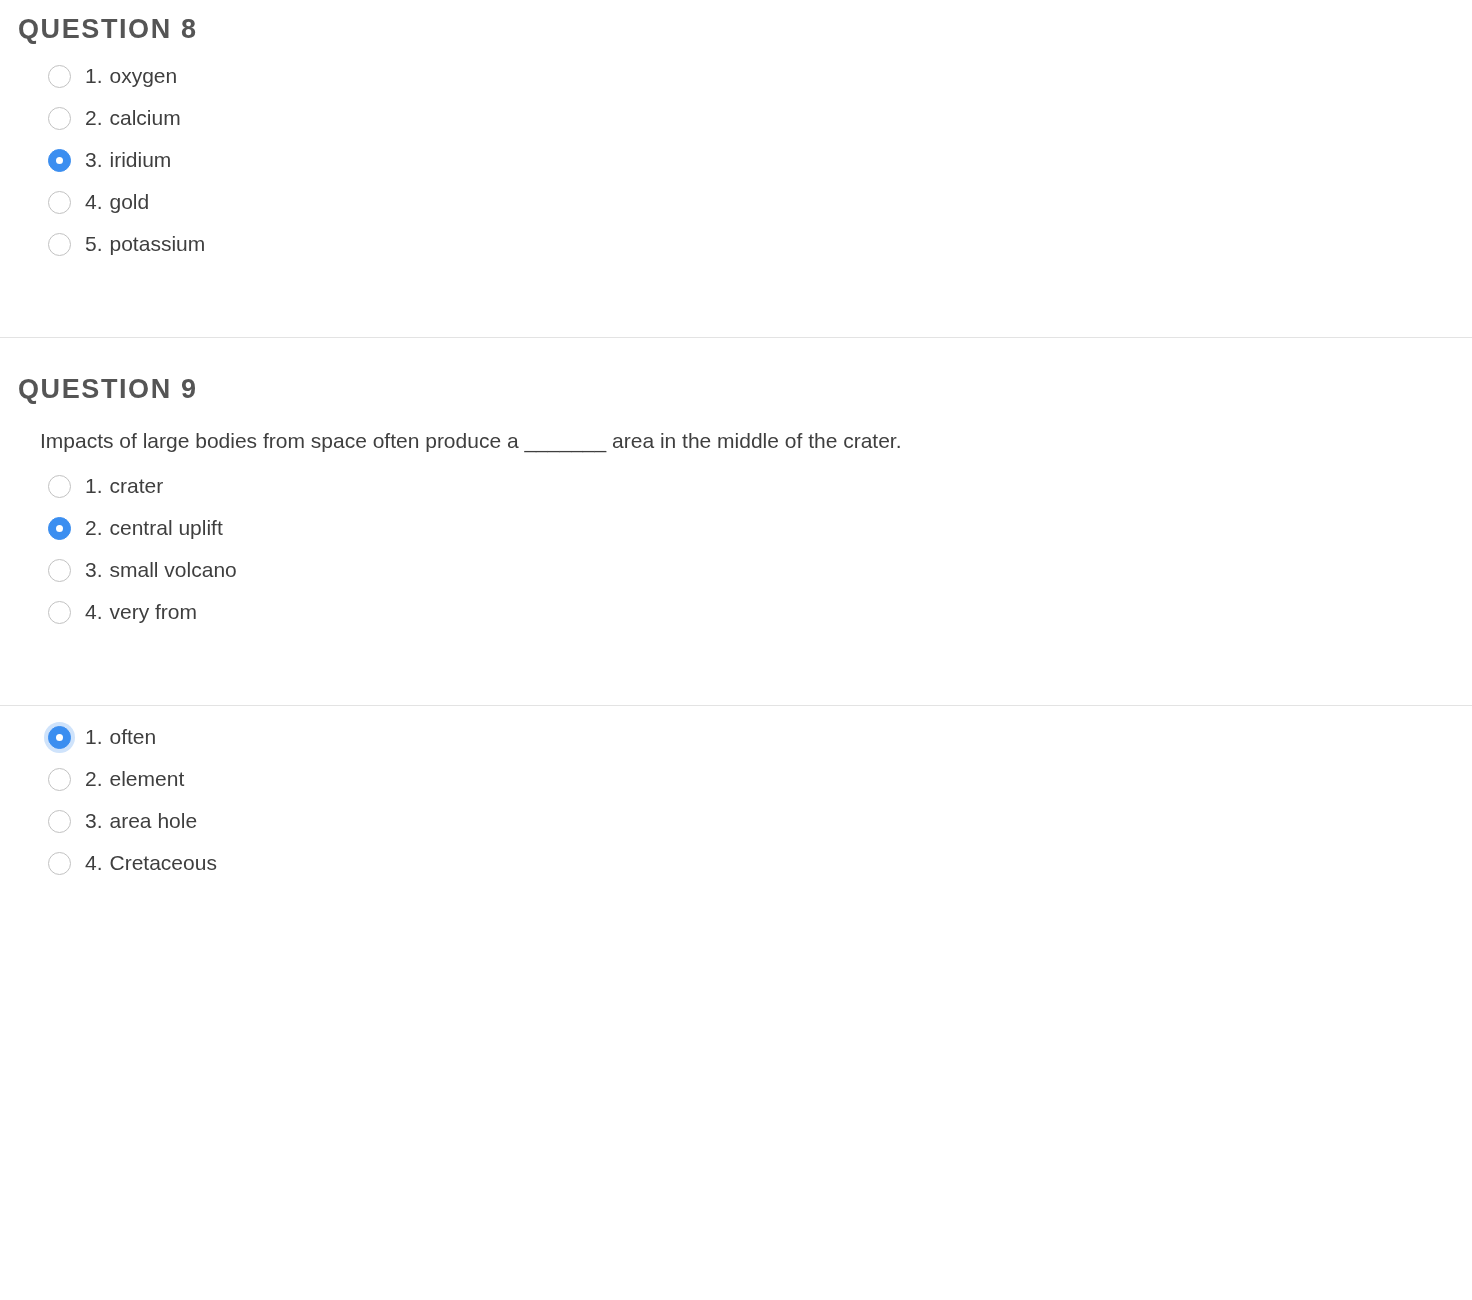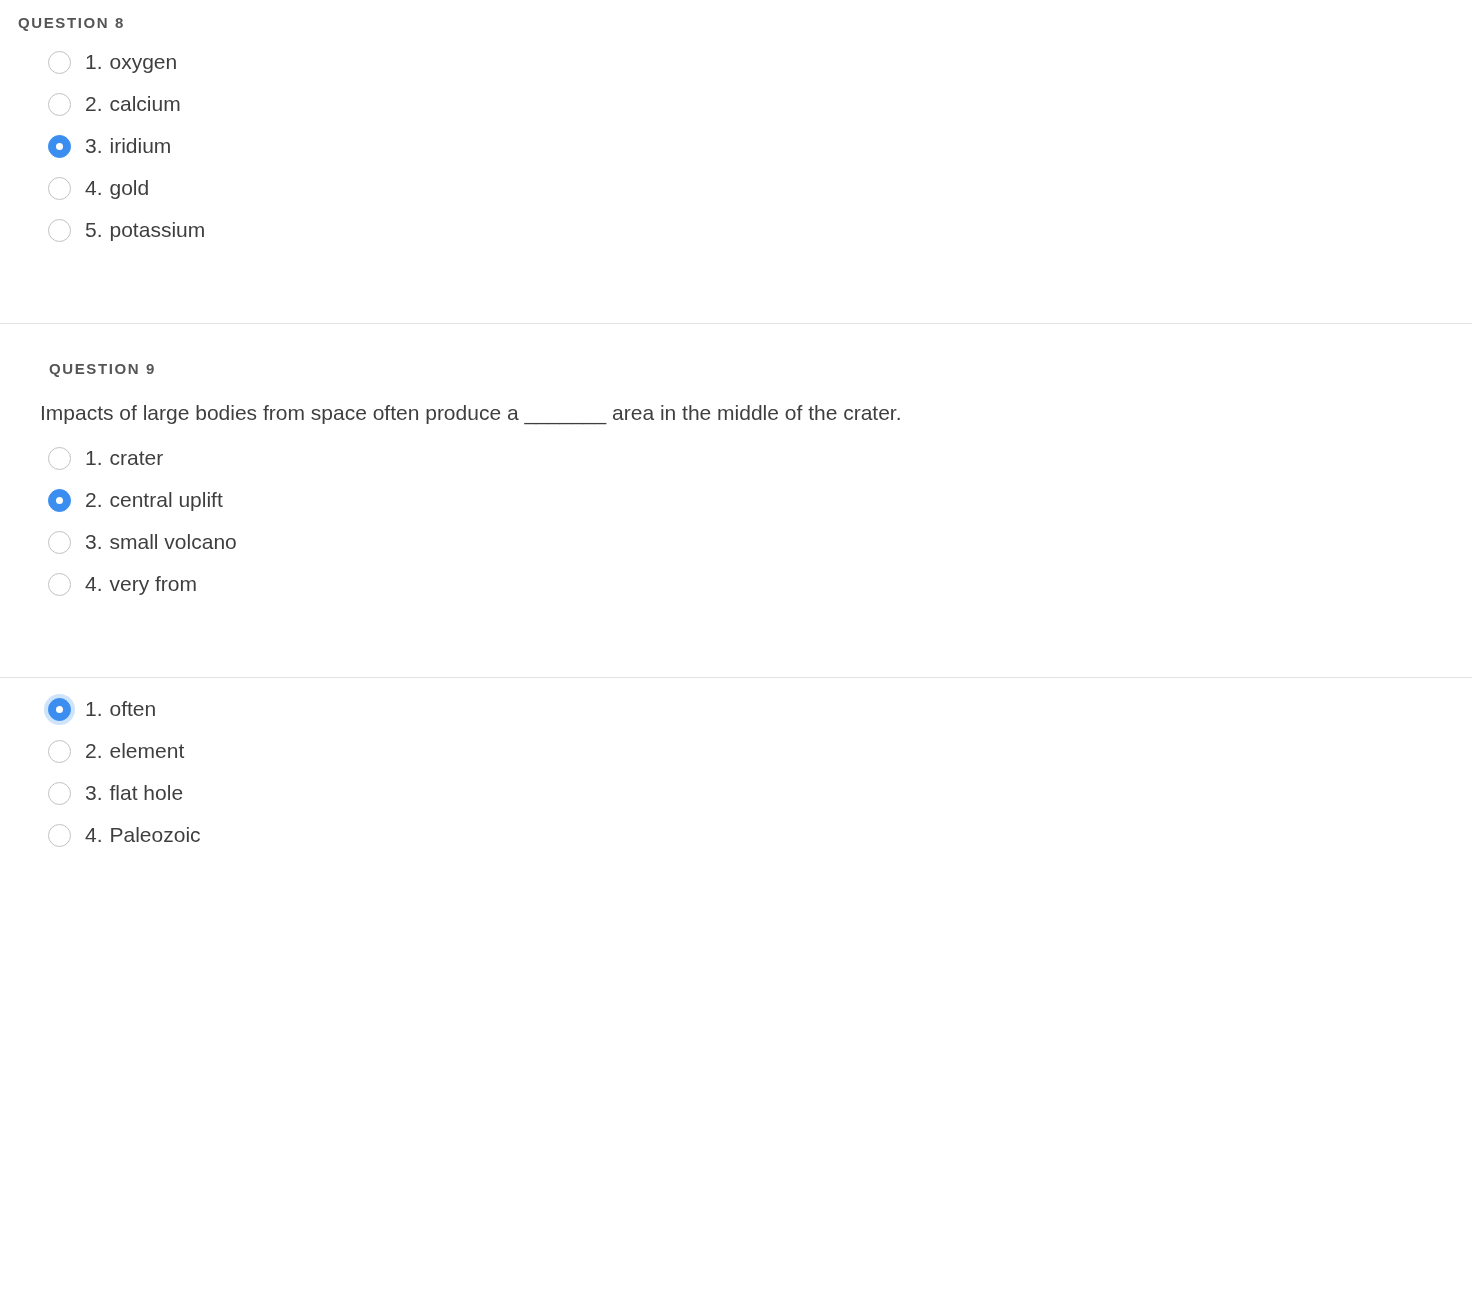--- a/index.html
+++ b/index.html
@@ -20,21 +20,21 @@
   .question-block {
     padding: 0 0 0 0;
     position: relative;
   }
   .divider {
     border-top: 1px solid #e3e3e3;
     margin: 0;
     height: 0;
   }
   .q-header {
-    font-size: 15px;
+    font-size: 27px;
     font-weight: bold;
     letter-spacing: 1.6px;
     color: #555555;
     padding: 14px 0 0 18px;
   }
   .q-text {
     font-size: 21px;
     color: #3f3f3f;
     padding: 22px 0 0 40px;
     line-height: 1.35;
@@ -84,21 +84,21 @@
   .opt-num {
     margin-right: 7px;
     white-space: nowrap;
   }
   .opt-label {
     white-space: nowrap;
   }
   .q8 { padding-bottom: 72px; }
   .q9 { padding-bottom: 72px; }
   .q10 { padding-bottom: 20px; }
-  .q9 .q-header, .q10 .q-header { padding-top: 36px; margin-left: 31px; }
+  .q9 .q-header, .q10 .q-header { padding-top: 36px; }
 </style>
 </head>
 <body>
 
 <div class="quiz">
 
   <div class="question-block q8">
     <div class="q-header">QUESTION 8</div>
     <ul class="options">
       <li class="option">
@@ -168,23 +168,23 @@
         <span class="opt-label">often</span>
       </li>
       <li class="option">
         <span class="radio"></span>
         <span class="opt-num">2.</span>
         <span class="opt-label">element</span>
       </li>
       <li class="option">
         <span class="radio"></span>
         <span class="opt-num">3.</span>
-        <span class="opt-label">flat hole</span>
+        <span class="opt-label">area hole</span>
       </li>
       <li class="option">
         <span class="radio"></span>
         <span class="opt-num">4.</span>
-        <span class="opt-label">Paleozoic</span>
+        <span class="opt-label">Cretaceous</span>
       </li>
     </ul>
   </div>
 
 </div>
 
 </body></html>

